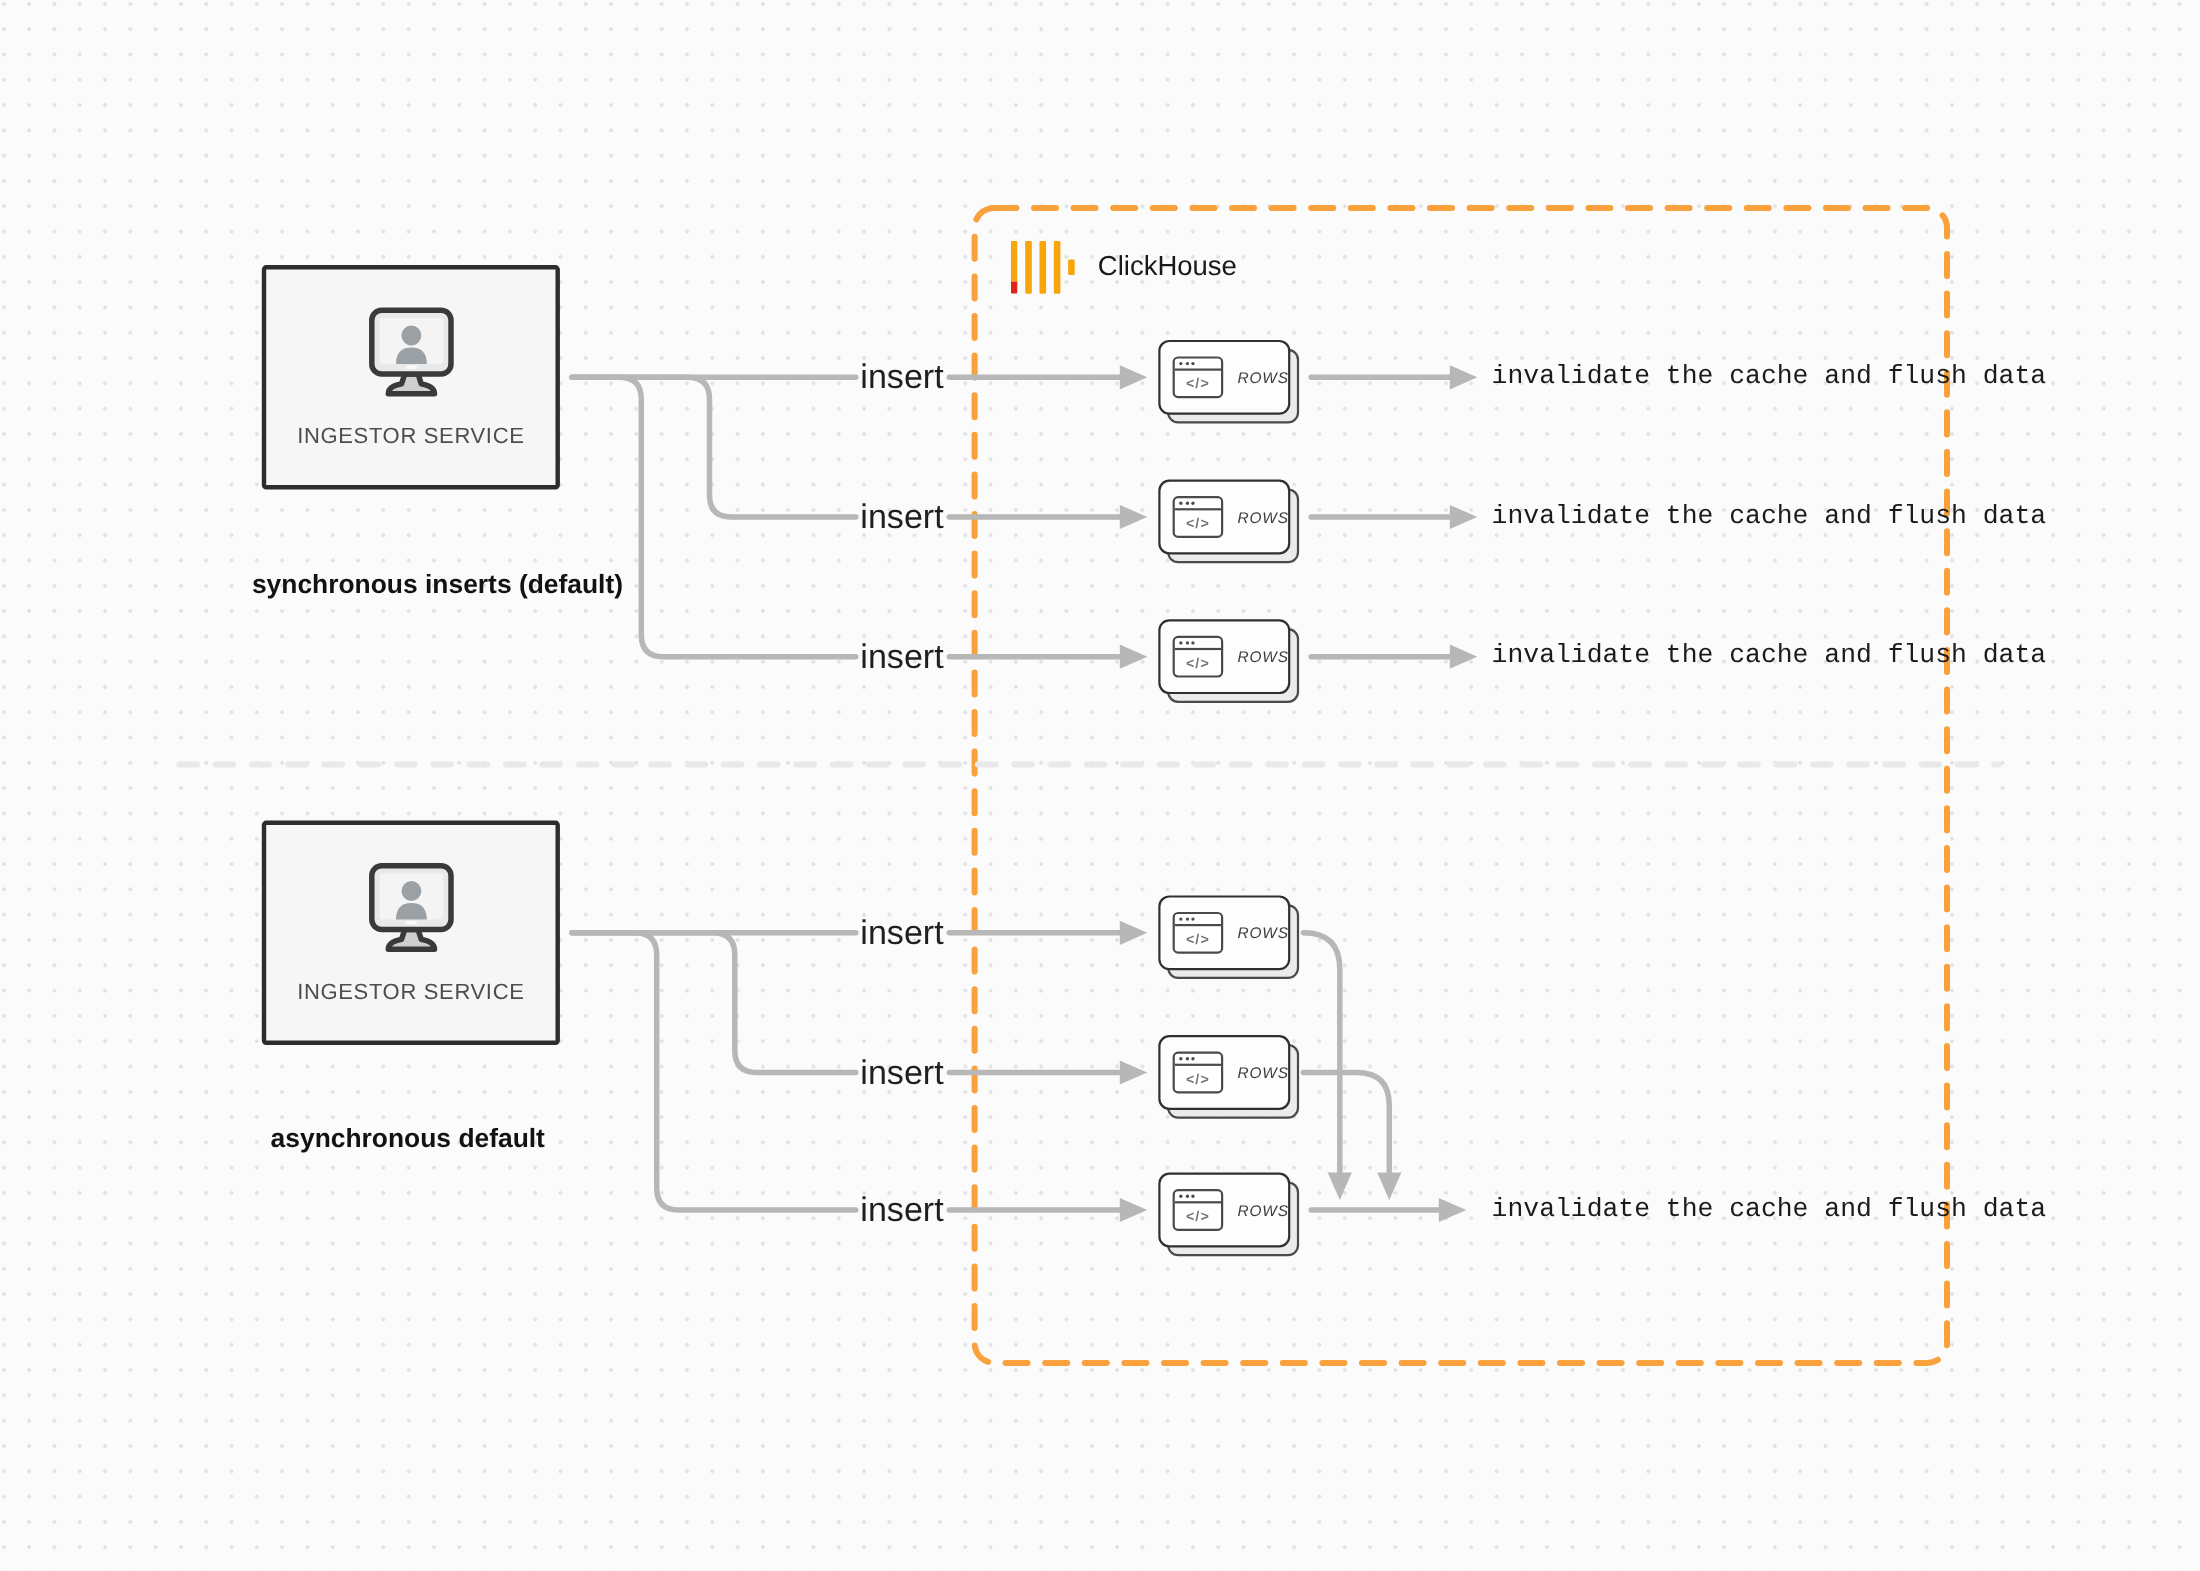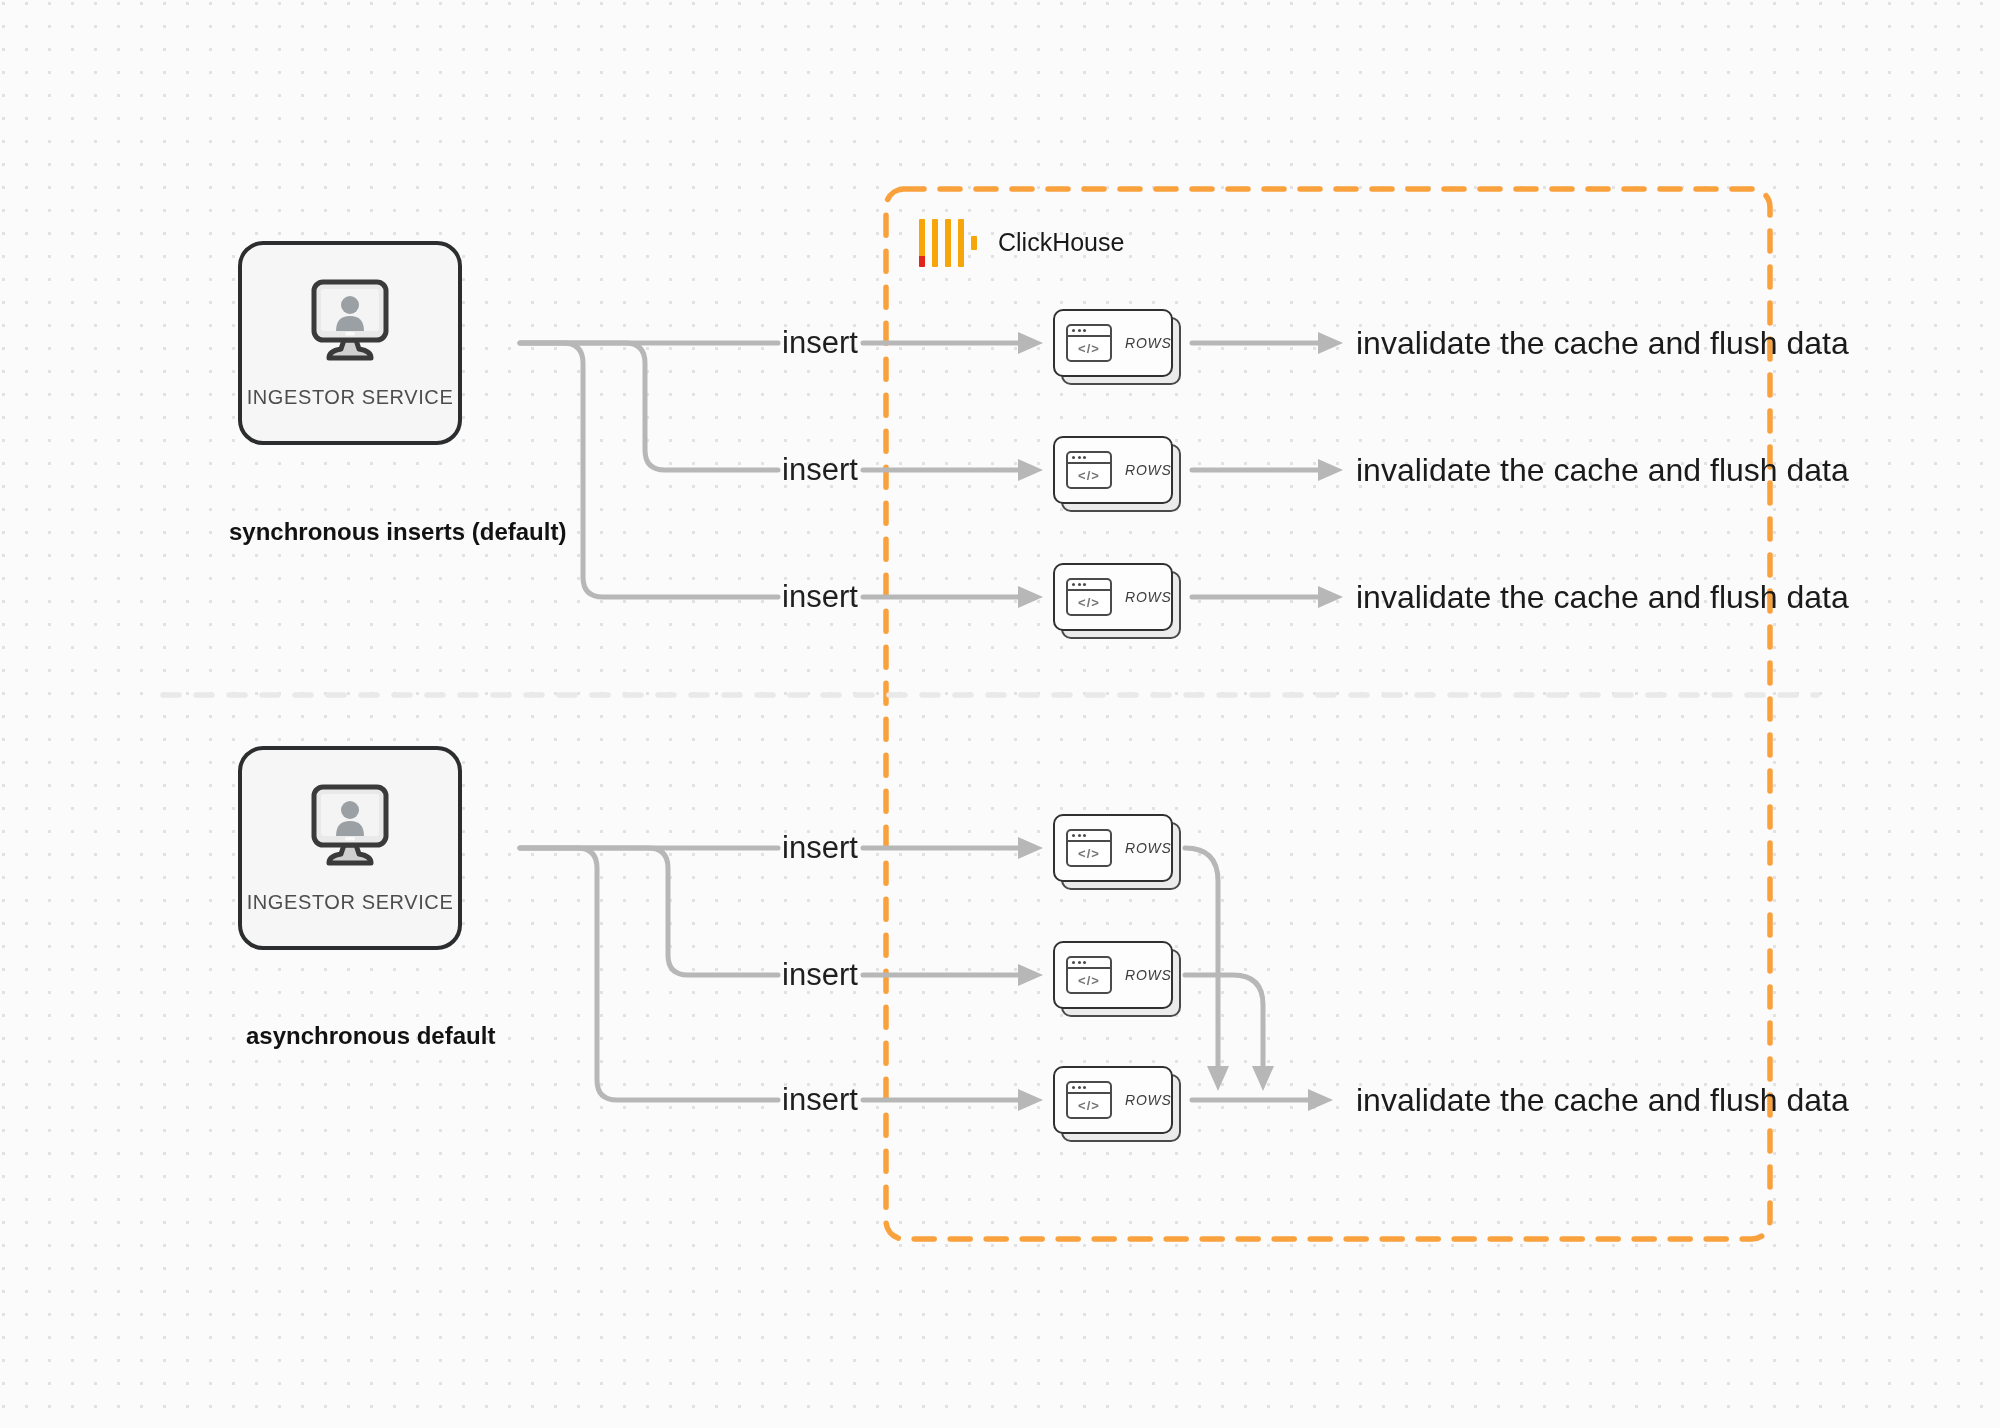--- a/index.html
+++ b/index.html
@@ -6,27 +6,27 @@
   .canvas{
     position:relative;width:2000px;height:1428px;overflow:hidden;
     font-family:"Liberation Sans",sans-serif;
     background-color:#fbfbfb;
     background-image:radial-gradient(circle,#e2e2e2 1.7px,transparent 1.9px);
     background-size:23px 23px;background-position:-8px -8px;
   }
   svg.wires{position:absolute;left:0;top:0;}
   .lbl{position:absolute;}
   .insert-lbl{font-size:31px;color:#1f1f1f;width:96px;text-align:center;height:32px;line-height:32px;}
-  .result-lbl{font-size:32px;color:#1b1b1b;white-space:nowrap;height:32px;line-height:32px;}
+  .result-lbl{font-size:24px;color:#1b1b1b;white-space:nowrap;height:32px;line-height:32px;font-family:Liberation Mono, monospace;}
   .caption{font-weight:bold;font-size:24px;color:#121212;white-space:nowrap;}
   .ch-label{font-size:25px;font-weight:500;color:#191919;}
 
   .ingestor{
-    position:absolute;width:224px;height:204px;box-sizing:border-box;
-    background:#f6f6f6;border:4px solid #2b2d2e;border-radius:25px;
+    position:absolute;width:271px;height:204px;box-sizing:border-box;
+    background:#f6f6f6;border:4px solid #2b2d2e;border-radius:4px;
     display:flex;flex-direction:column;align-items:center;justify-content:center;gap:12px;
   }
   .svc{font-size:20px;letter-spacing:0.6px;color:#4d4d4d;}
 
   .ch-logo{position:absolute;left:919px;top:219px;height:48px;display:flex;align-items:center;gap:7px;}
   .ch-bar{width:6px;height:48px;background:#F6A50B;border-radius:1px;}
   .ch-bar-first{width:6px;height:48px;display:flex;flex-direction:column;border-radius:1px;overflow:hidden;}
   .ch-bar-first .y{flex:1;background:#F6A50B;}
   .ch-bar-first .r{height:11px;background:#E1251B;}
   .ch-bar-short{width:6px;height:14px;background:#F6A50B;border-radius:1px;}

